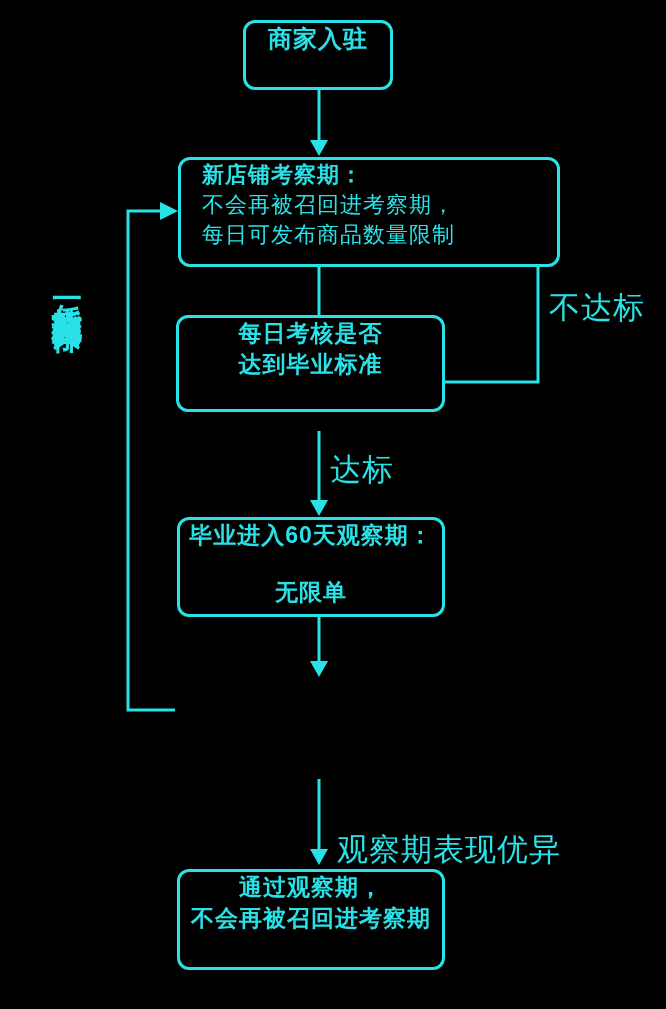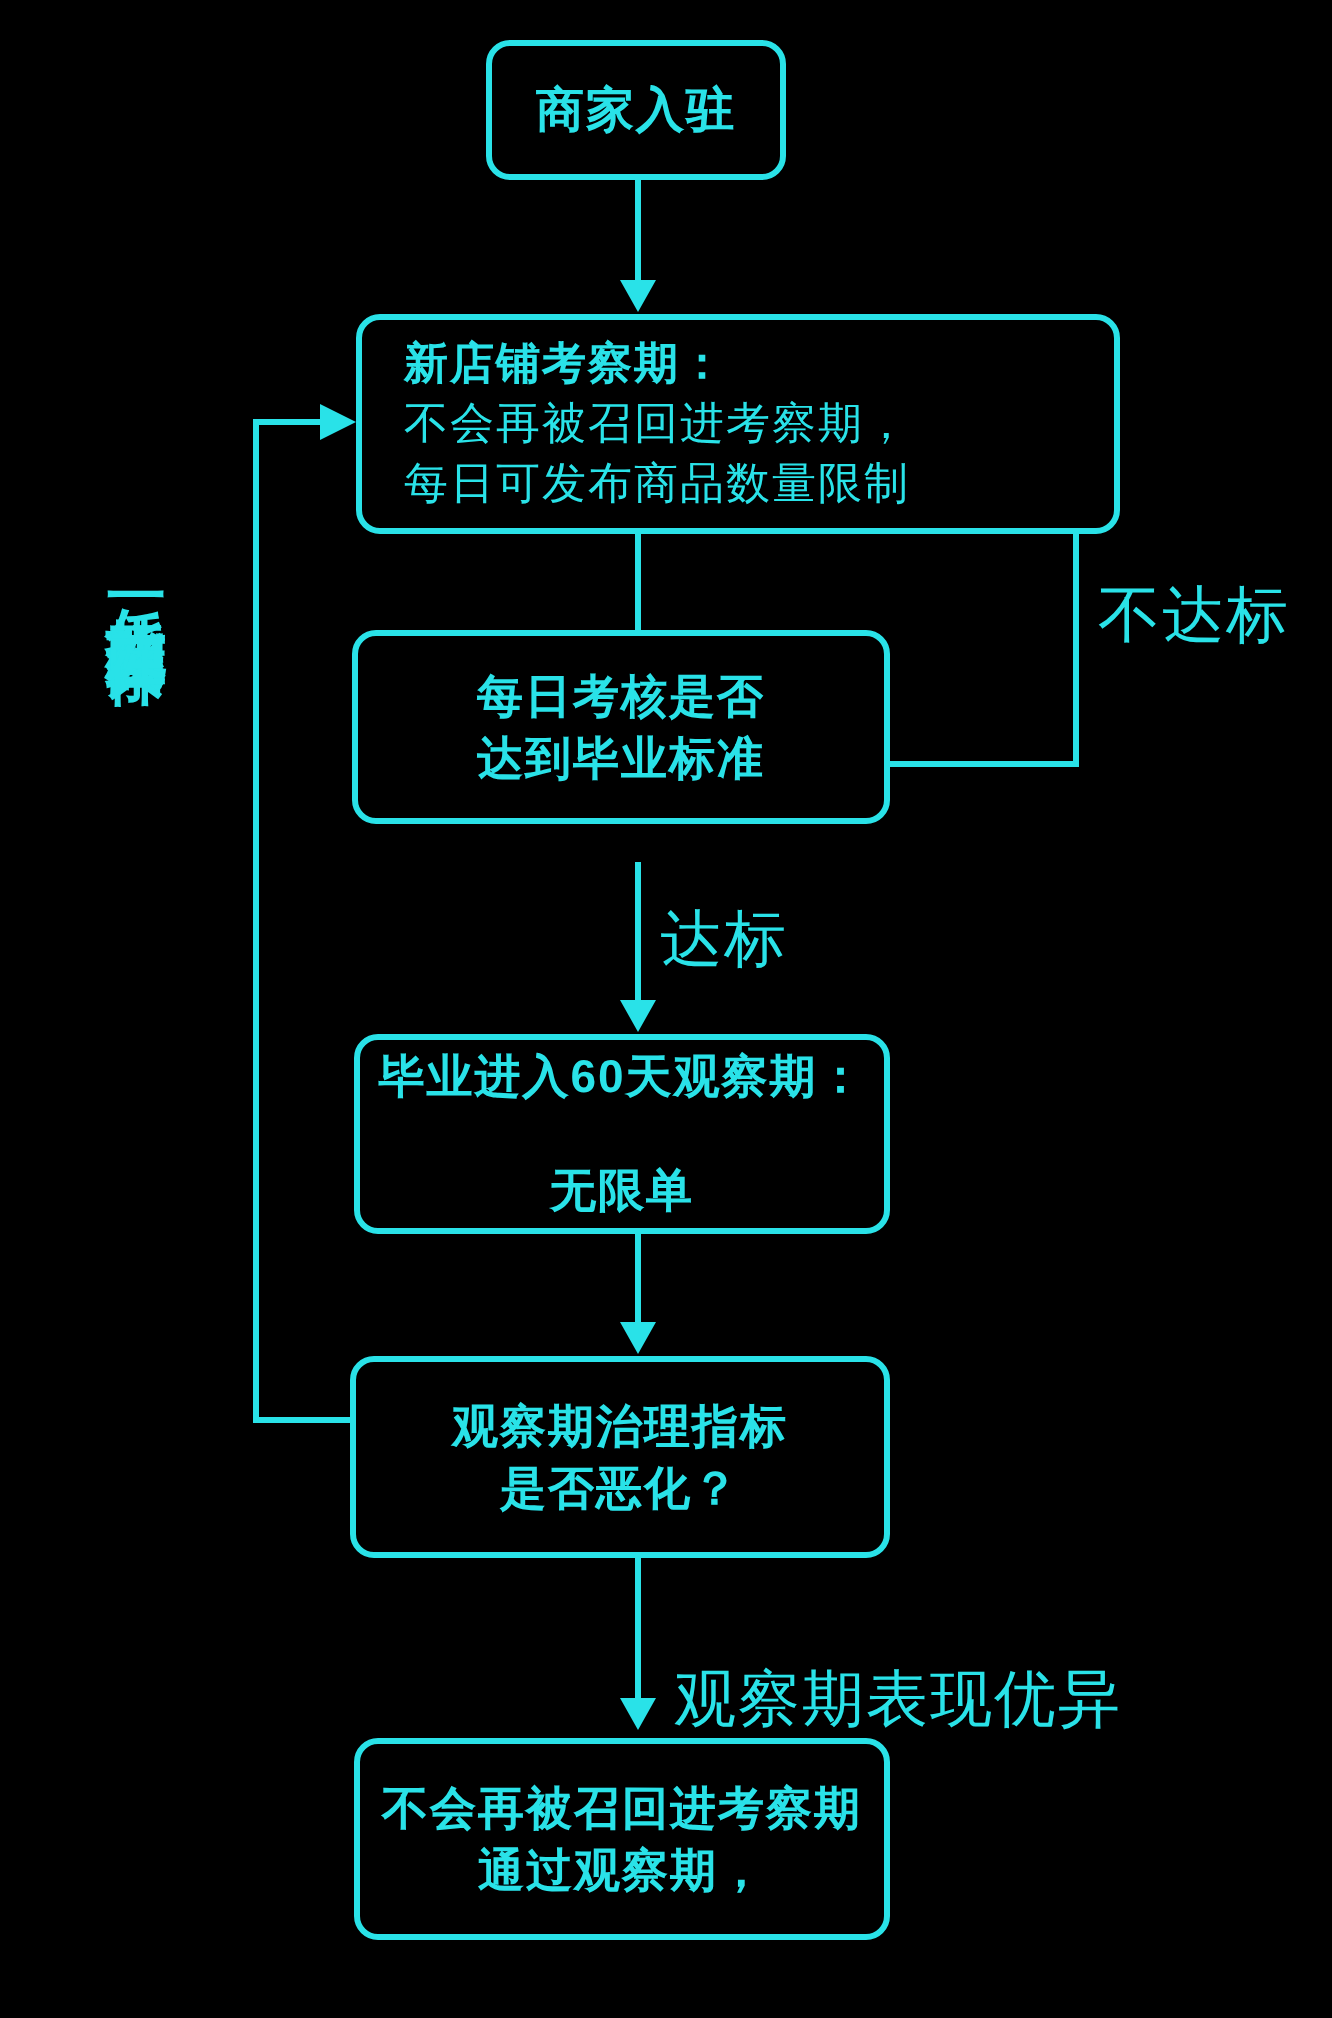--- a/index.html
+++ b/index.html
@@ -33,21 +33,21 @@
   .arrowhead { fill: var(--accent); stroke: none; }
 
   .node {
     position: absolute;
     border: 3px solid var(--accent);
     border-radius: 12px;
     background: var(--bg);
     color: var(--accent);
     display: flex;
     flex-direction: column;
-    justify-content: center;
+    justify-content: flex-start;
     align-items: center;
     text-align: center;
     font-size: 23px;
     font-weight: 700;
     line-height: 31px;
     letter-spacing: 1px;
   }
 
   .node-entry        { left: 243px; top: 20px;  width: 150px; height: 70px; font-size: 24px; }
   .node-probation    { left: 178px; top: 157px; width: 382px; height: 110px;
@@ -125,28 +125,24 @@
   <div class="node node-daily">
     <span>每日考核是否</span>
     <span>达到毕业标准</span>
   </div>
 
   <div class="node node-observation">
     <span>毕业进入60天观察期：</span>
     <span>无限单</span>
   </div>
 
-  <div class="node node-worsen">
-    <span>观察期治理指标</span>
-    <span>是否恶化？</span>
-  </div>
 
   <div class="node node-pass">
+    <span>通过观察期，</span>
     <span>不会再被召回进考察期</span>
-    <span>通过观察期，</span>
   </div>
 
   <div class="edge-label label-fail">不达标</div>
 
   <div class="edge-label label-pass">达标</div>
 
   <div class="edge-label label-excellent">观察期表现优异</div>
 
   <div class="recall-label">任一指标恶化到召回条件</div>
 

